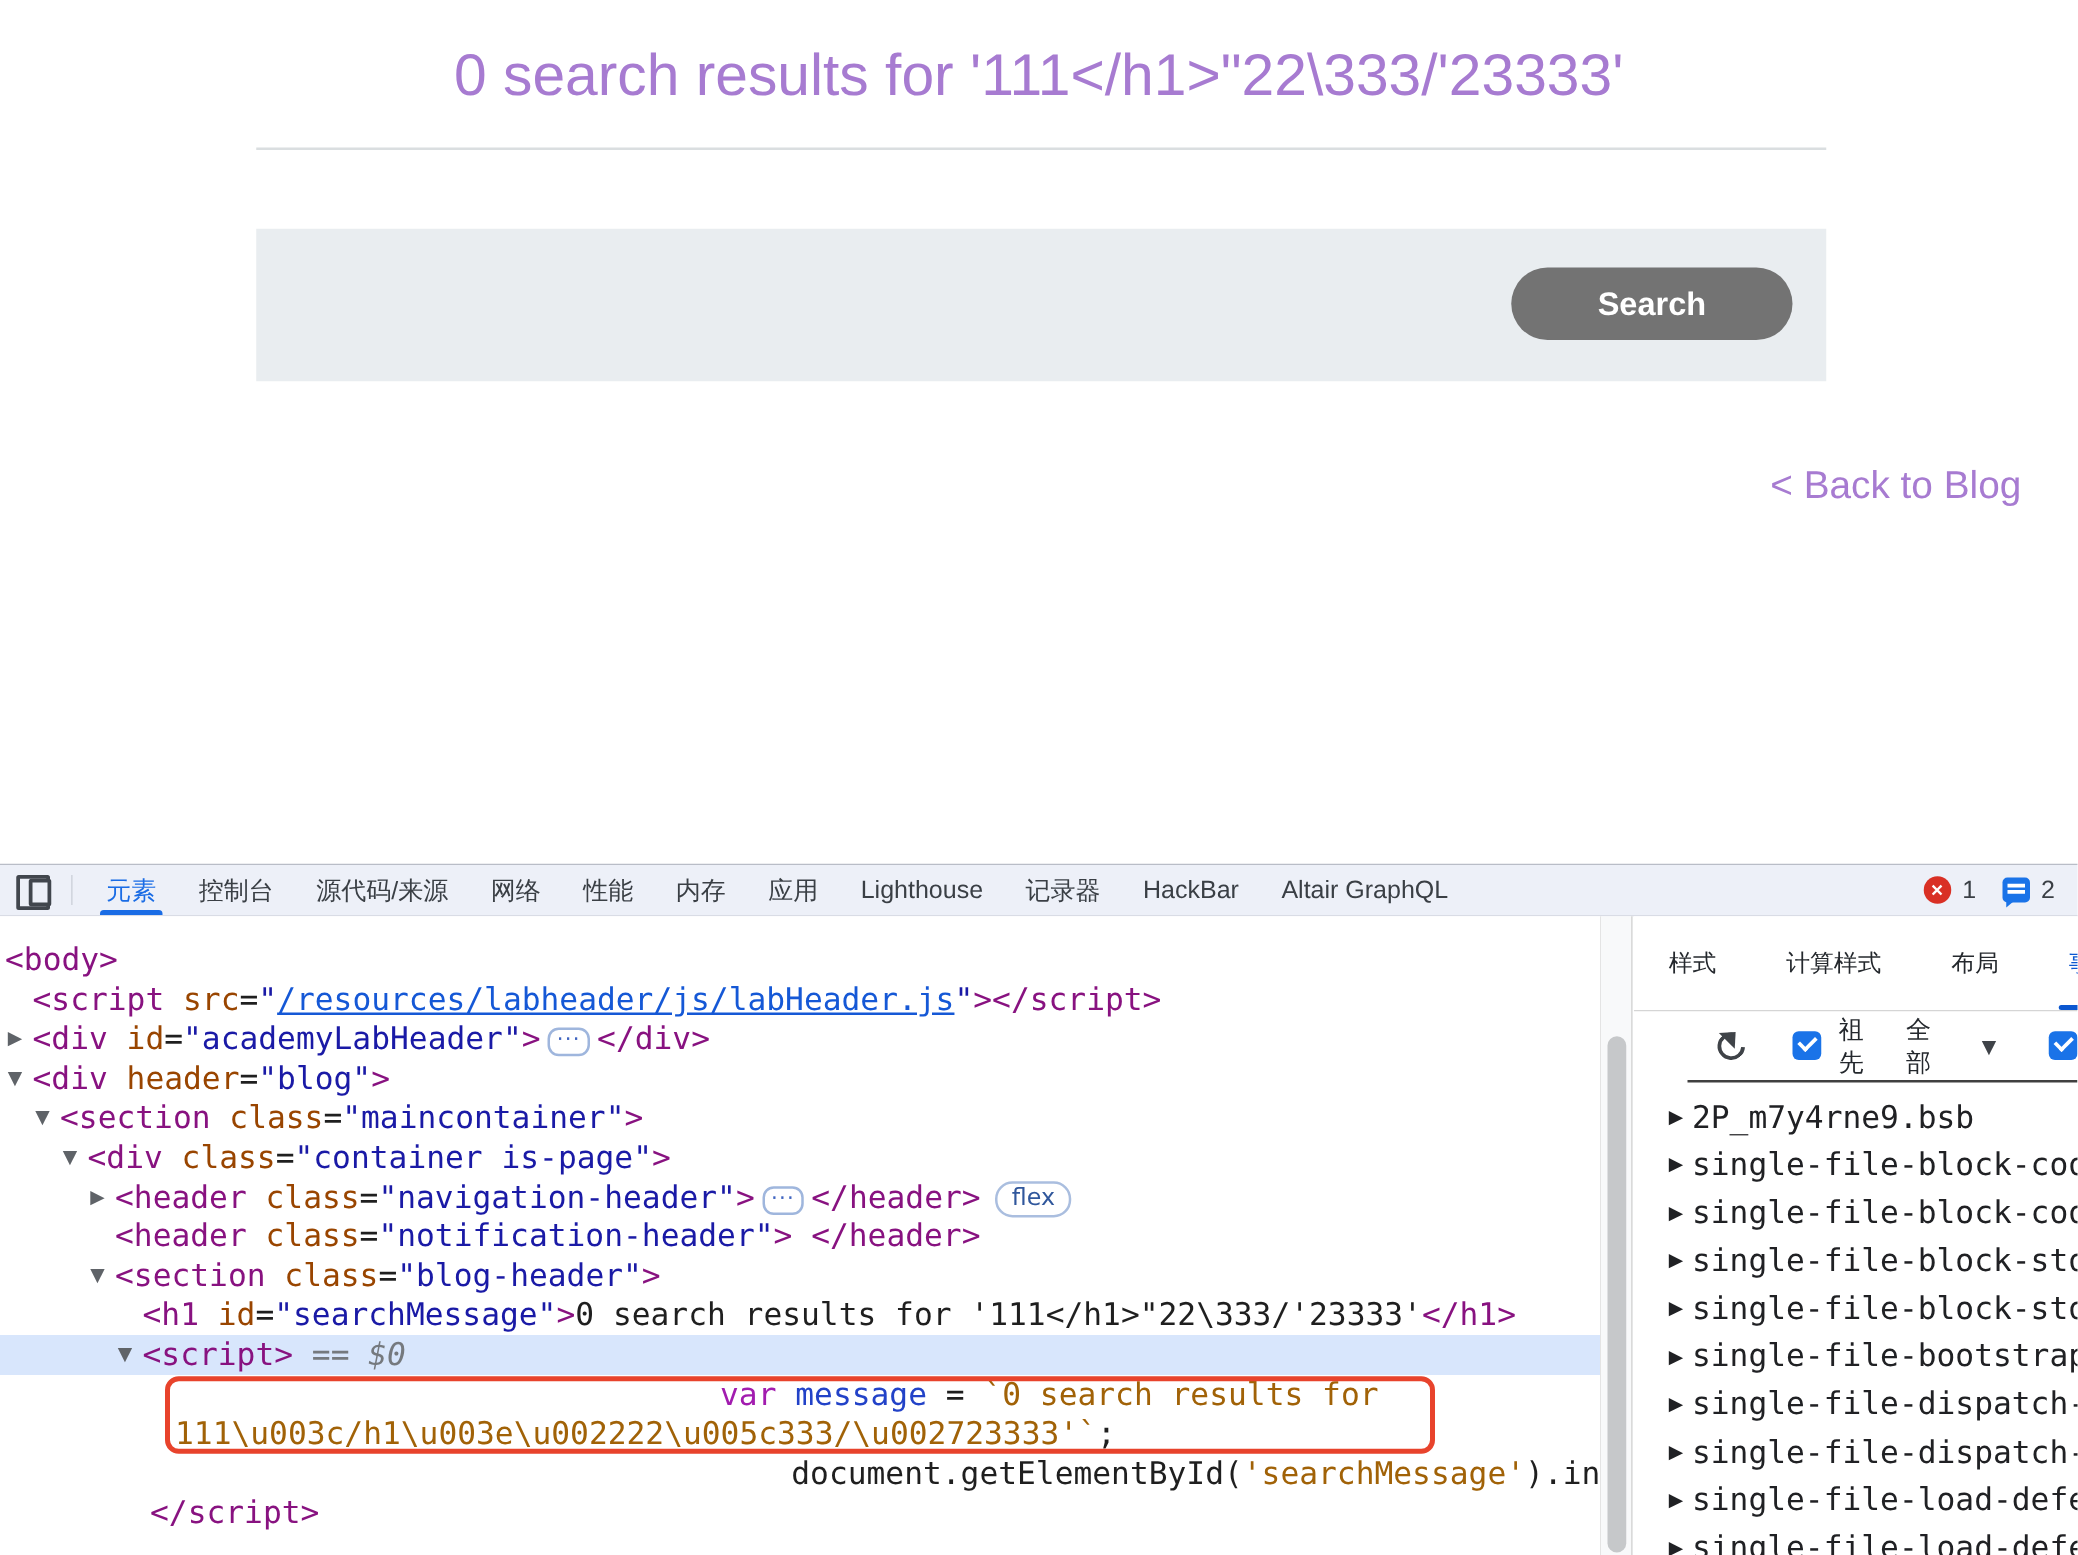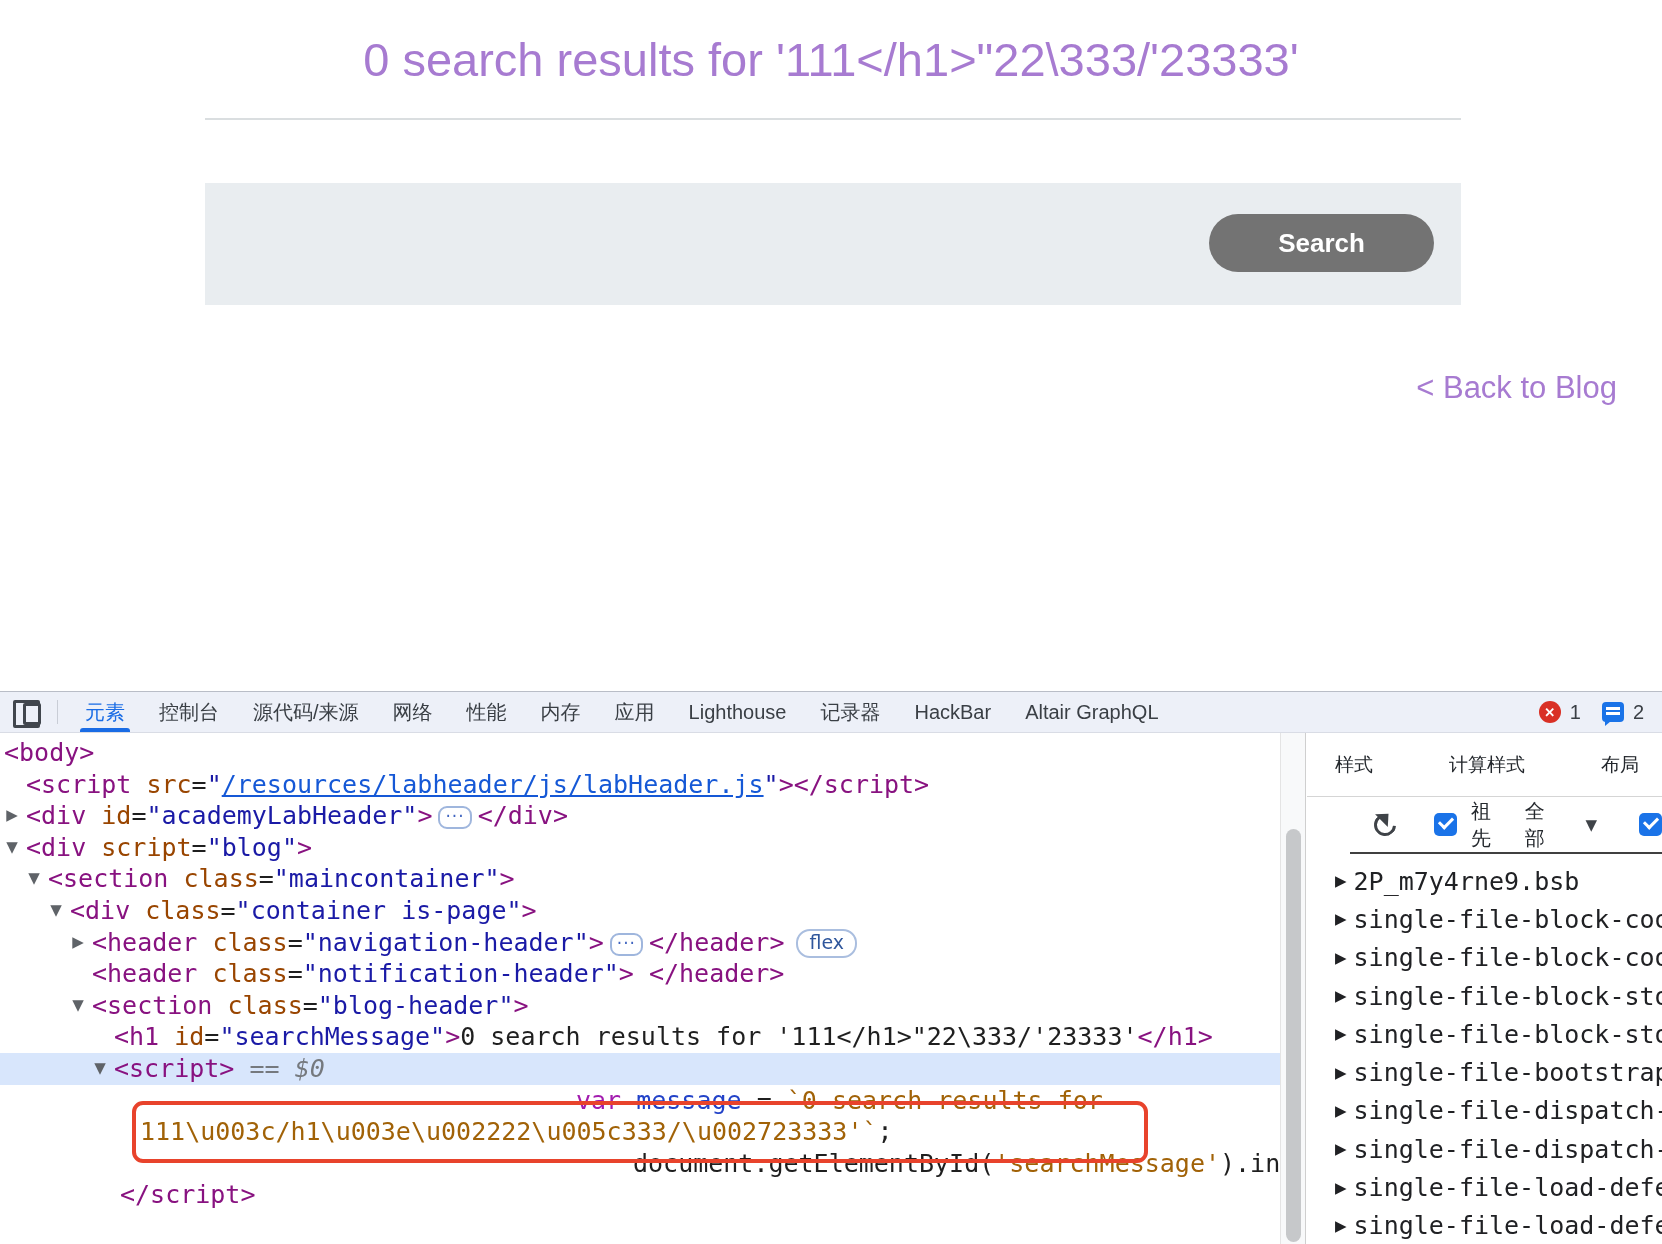--- a/index.html
+++ b/index.html
@@ -45,21 +45,21 @@
   #message-icon { width:22px; height:20px; border-radius:4px; background:#1a73e8; position:relative; margin-left:12px; }
   #message-icon::before { content:""; position:absolute; left:4px; top:5px; width:14px; height:2.5px;
     background:#fff; box-shadow:0 5px 0 #fff; }
   #message-icon::after { content:""; position:absolute; left:3px; bottom:-4px;
     border-left:6px solid #1a73e8; border-bottom:5px solid transparent; }
 
   #dt-body { position:relative; height:511px; }
 
   
   #dom-tree { position:absolute; left:0; top:0; width:1281px; height:511px; overflow:hidden;
-    padding-top:4px; font-family:"DejaVu Sans Mono", monospace; font-size:25px; background:#fff;
+    padding-top:19px; font-family:"DejaVu Sans Mono", monospace; font-size:25px; background:#fff;
     border-right:1px solid #e4e4e4; }
   .t-row { position:relative; height:31.6px; line-height:31.6px; white-space:pre; }
   .t-row.hl { background:#d8e6fc; }
   .t-arrow { position:absolute; top:0; width:24px; text-align:center; color:#5f6368;
     font-size:15px; line-height:31.6px; font-family:"DejaVu Sans",sans-serif; }
   .c-tag { color:#881280; }
   .c-attr { color:#994500; }
   .c-val { color:#1a1aa6; }
   .c-link { color:#1558d6; text-decoration:underline; }
   .c-pun { color:#1f1f1f; }
@@ -79,22 +79,22 @@
     border:4px solid #e8432c; border-radius:11px; pointer-events:none; z-index:6; }
 
   
   #tree-scrollbar { position:absolute; left:1281px; top:0; width:25px; height:511px;
     background:#f8f9fa; border-right:1px solid #cfcfcf; }
   #tree-scroll-thumb { position:absolute; left:5px; top:96px; width:15px; height:413px;
     background:#c6c8ca; border-radius:8px; }
 
   
   #dt-sidebar { position:absolute; left:1307px; top:0; width:355px; height:511px; background:#fff; overflow:hidden; }
-  #sb-tabs { height:64px; border-bottom:1px solid #d5d5d5; display:flex; align-items:center;
-    padding-left:28px; gap:76px; font-size:19px; color:#24282d; }
+  #sb-tabs { height:76px; border-bottom:1px solid #d5d5d5; display:flex; align-items:center;
+    padding-left:28px; gap:56px; font-size:19px; color:#24282d; }
   .sb-tab { position:relative; height:100%; display:flex; align-items:center; white-space:nowrap; cursor:pointer; }
   .sb-tab.active { color:#0b57d0; }
   .sb-tab.active::after { content:""; position:absolute; left:-8px; width:140px; bottom:0;
     height:4px; background:#0b57d0; border-radius:3px; }
   #sb-toolbar { height:57px; border-bottom:2px solid #404040; display:flex; align-items:center;
     padding-left:24px; font-size:20px; color:#24282d;margin-left:43px; }
   #refresh-icon { width:22px; height:22px; border:3px solid #3f4348; border-radius:50%;
     border-right-color:transparent; position:relative; transform:rotate(-40deg); flex:none; cursor:pointer; }
   #refresh-icon::after { content:""; position:absolute; right:-6px; top:-3px;
     border-left:9px solid transparent; border-right:9px solid transparent;
@@ -149,21 +149,21 @@
       <span id="message-icon"></span>
       <span>2</span>
     </div>
   </div>
 
   <div id="dt-body">
     <div id="dom-tree">
         <div class="t-row" style="padding-left: 4px;"><span class="c-tag">&lt;body&gt;</span></div>
         <div class="t-row" style="padding-left: 26px;"><span class="c-tag">&lt;script</span><span class="c-attr"> src</span><span class="c-pun">=</span><span class="c-val">"</span><span class="c-link">/resources/labheader/js/labHeader.js</span><span class="c-val">"</span><span class="c-tag">&gt;&lt;/script&gt;</span></div>
         <div class="t-row" style="padding-left: 26px;"><span class="t-arrow" style="left: 0px;">▶</span><span class="c-tag">&lt;div</span><span class="c-attr"> id</span><span class="c-pun">=</span><span class="c-val">"academyLabHeader"</span><span class="c-tag">&gt;</span><span class="badge-ell">···</span><span class="c-tag">&lt;/div&gt;</span></div>
-        <div class="t-row" style="padding-left: 26px;"><span class="t-arrow" style="left: 0px;">▼</span><span class="c-tag">&lt;div</span><span class="c-attr"> script</span><span class="c-pun">=</span><span class="c-val">"blog"</span><span class="c-tag">&gt;</span></div>
+        <div class="t-row" style="padding-left: 26px;"><span class="t-arrow" style="left: 0px;">▼</span><span class="c-tag">&lt;div</span><span class="c-attr"> header</span><span class="c-pun">=</span><span class="c-val">"blog"</span><span class="c-tag">&gt;</span></div>
         <div class="t-row" style="padding-left: 48px;"><span class="t-arrow" style="left: 22px;">▼</span><span class="c-tag">&lt;section</span><span class="c-attr"> class</span><span class="c-pun">=</span><span class="c-val">"maincontainer"</span><span class="c-tag">&gt;</span></div>
         <div class="t-row" style="padding-left: 70px;"><span class="t-arrow" style="left: 44px;">▼</span><span class="c-tag">&lt;div</span><span class="c-attr"> class</span><span class="c-pun">=</span><span class="c-val">"container is-page"</span><span class="c-tag">&gt;</span></div>
         <div class="t-row" style="padding-left: 92px;"><span class="t-arrow" style="left: 66px;">▶</span><span class="c-tag">&lt;header</span><span class="c-attr"> class</span><span class="c-pun">=</span><span class="c-val">"navigation-header"</span><span class="c-tag">&gt;</span><span class="badge-ell">···</span><span class="c-tag">&lt;/header&gt;</span><span class="badge-flex">flex</span></div>
         <div class="t-row" style="padding-left: 92px;"><span class="c-tag">&lt;header</span><span class="c-attr"> class</span><span class="c-pun">=</span><span class="c-val">"notification-header"</span><span class="c-tag">&gt;</span><span class="c-pun"> </span><span class="c-tag">&lt;/header&gt;</span></div>
         <div class="t-row" style="padding-left: 92px;"><span class="t-arrow" style="left: 66px;">▼</span><span class="c-tag">&lt;section</span><span class="c-attr"> class</span><span class="c-pun">=</span><span class="c-val">"blog-header"</span><span class="c-tag">&gt;</span></div>
         <div class="t-row" style="padding-left: 114px;"><span class="c-tag">&lt;h1</span><span class="c-attr"> id</span><span class="c-pun">=</span><span class="c-val">"searchMessage"</span><span class="c-tag">&gt;</span><span class="c-pun">0 search results for '111&lt;/h1&gt;"22\333/'23333'</span><span class="c-tag">&lt;/h1&gt;</span></div>
         <div class="t-row hl" style="padding-left: 114px;"><span class="t-arrow" style="left: 88px;">▼</span><span class="c-tag">&lt;script&gt;</span><span class="c-dim"> == $0</span></div>
         <div class="t-row" style="padding-left: 576px;"><span class="c-kw">var</span><span class="c-pun"> </span><span class="c-var">message</span><span class="c-pun"> = </span><span class="c-str">`0 search results for</span></div>
         <div class="t-row" style="padding-left: 140px;"><span class="c-str">111\u003c/h1\u003e\u002222\u005c333/\u002723333'`</span><span class="c-pun">;</span></div>
         <div class="t-row" style="padding-left: 633px;"><span class="c-pun">document.getElementById(</span><span class="c-str">'searchMessage'</span><span class="c-pun">).innerText =</span></div>

